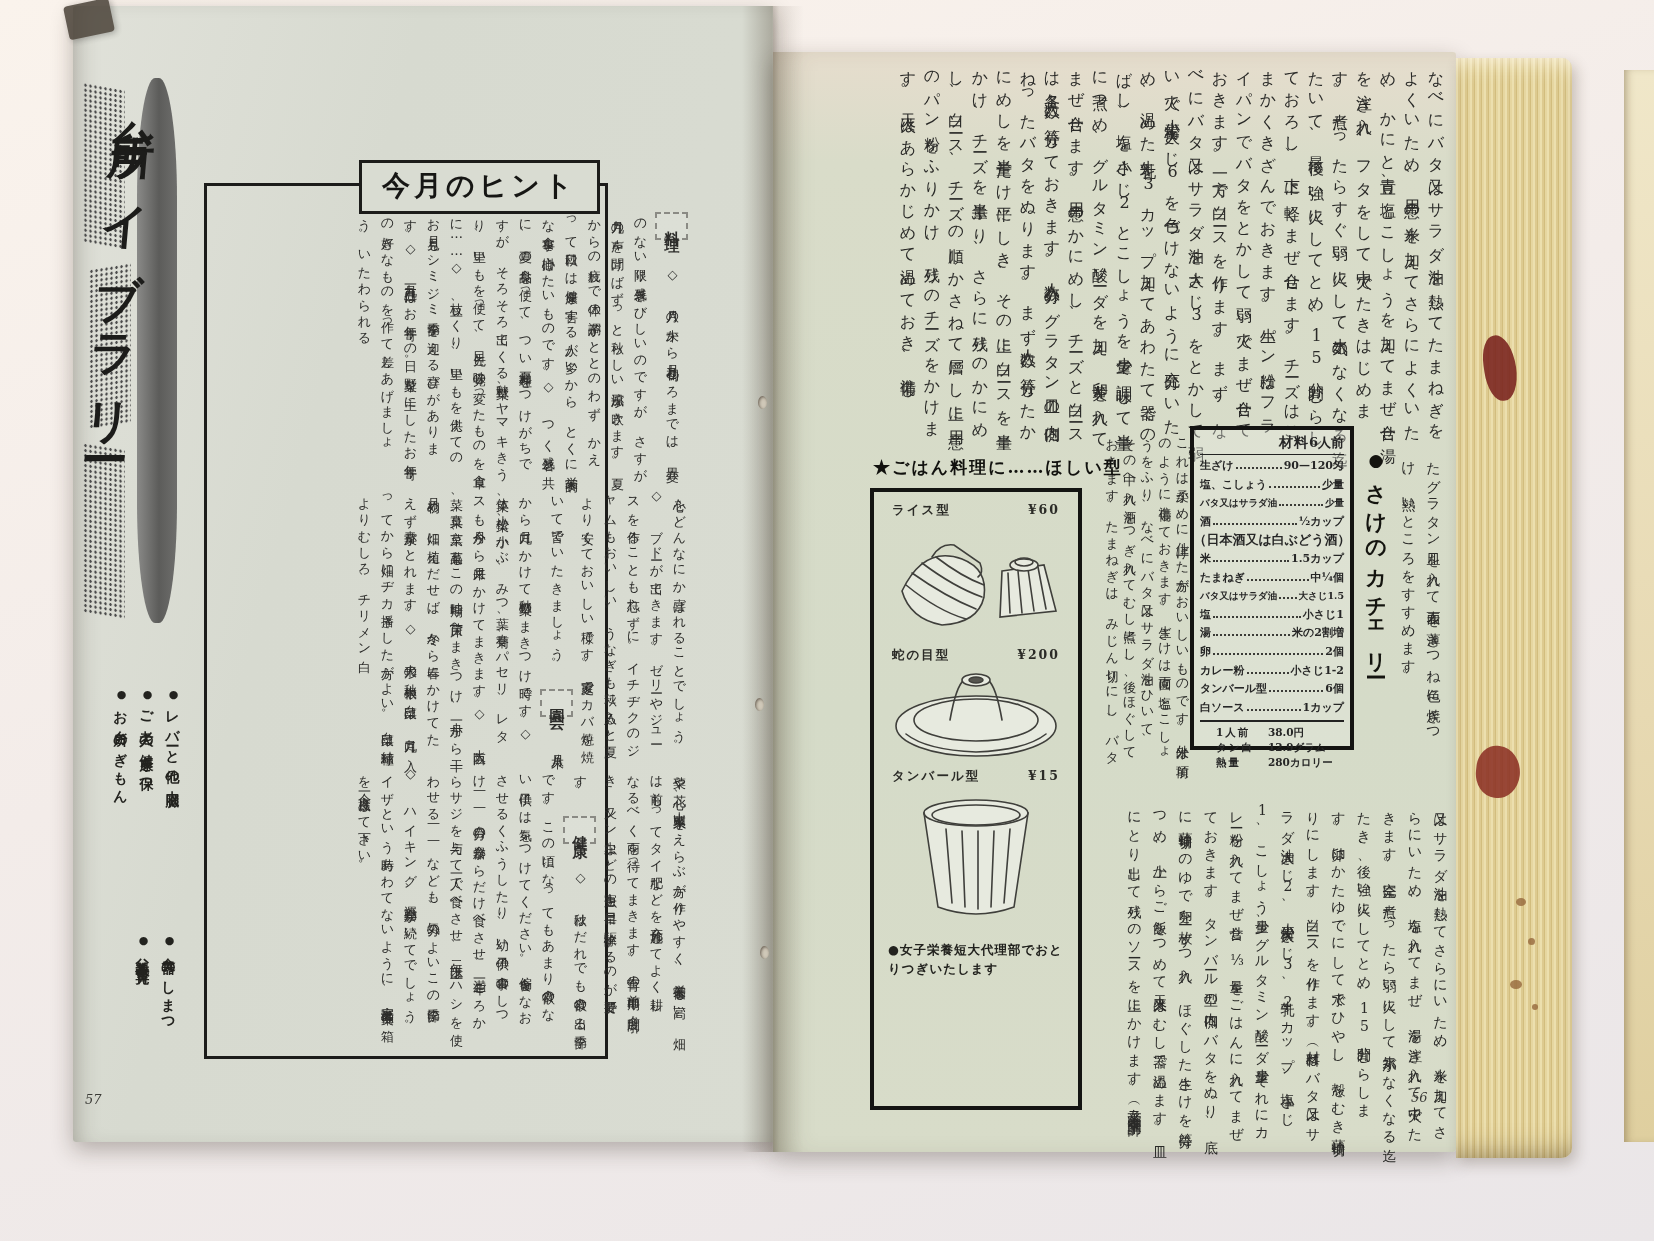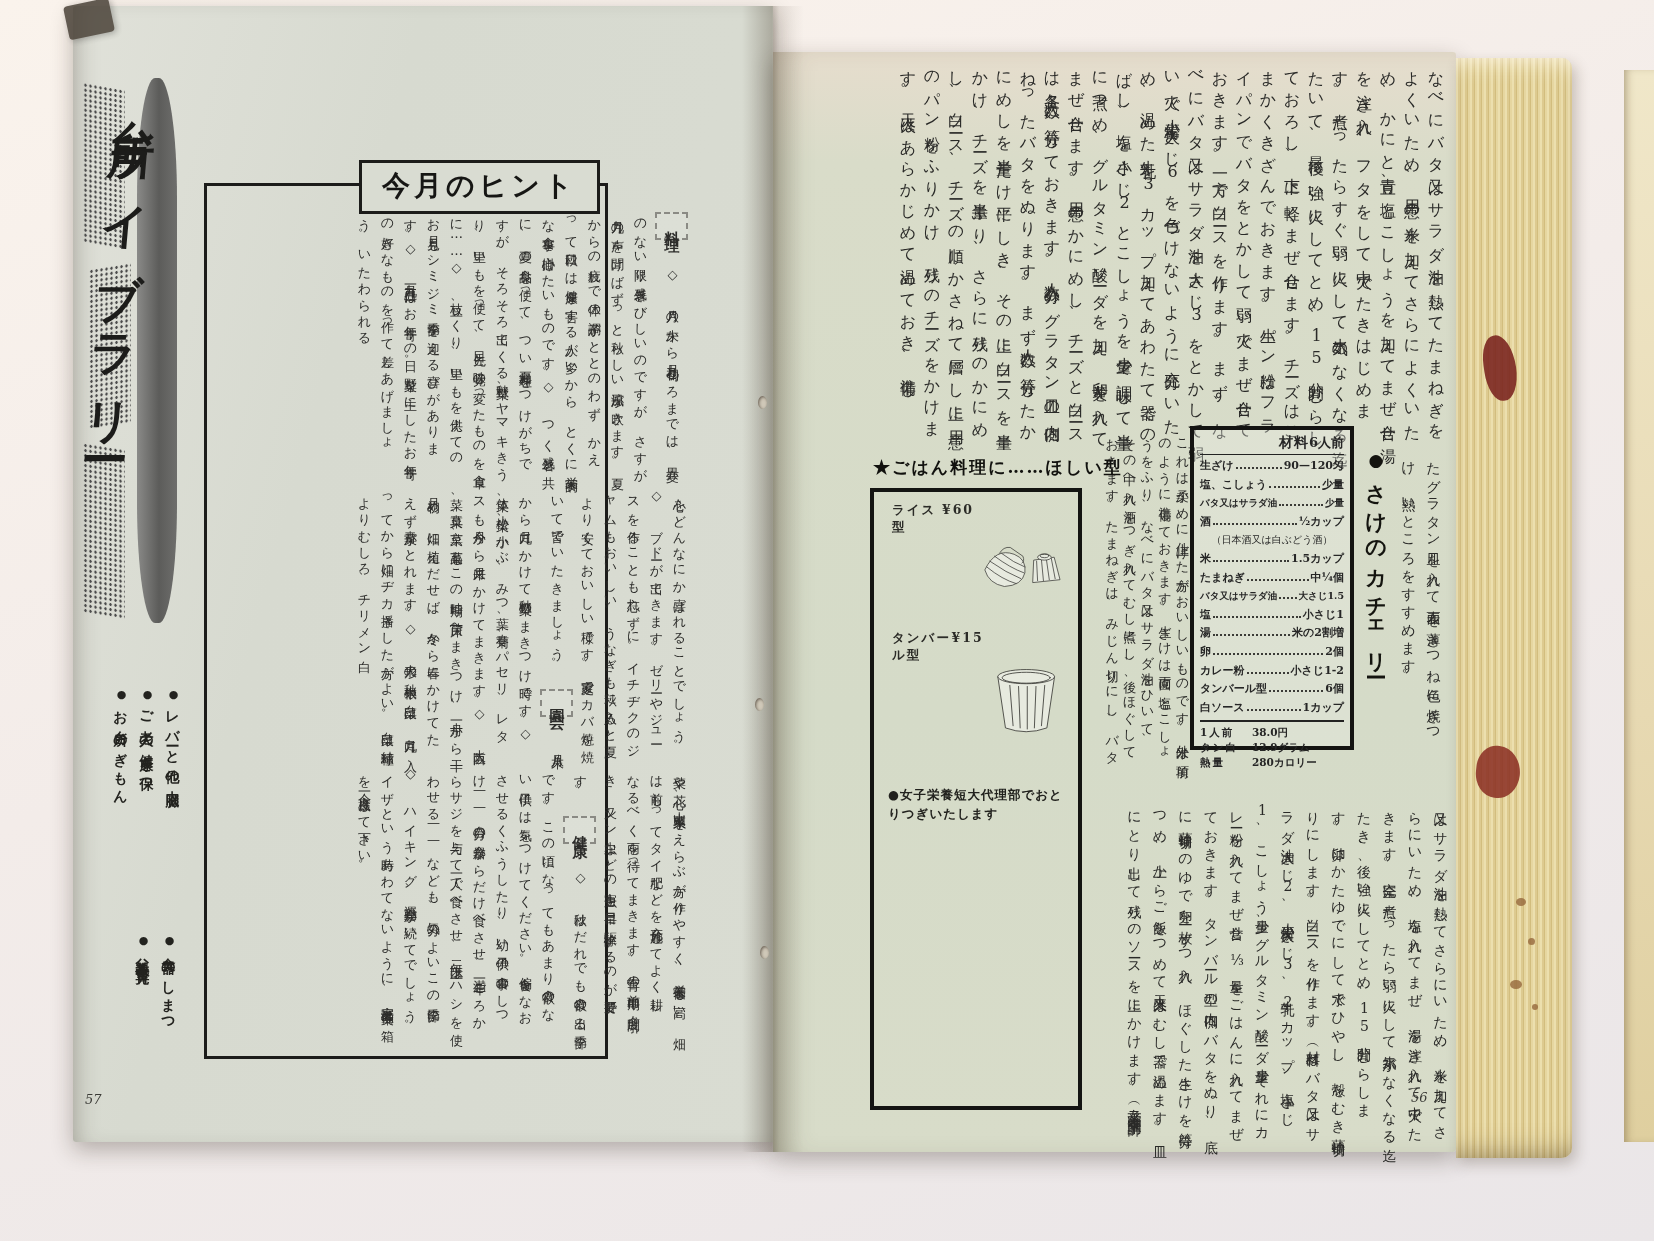--- a/index.html
+++ b/index.html
@@ -110,33 +110,33 @@
   #ing-table { position:absolute; left:417px; top:374px; width:164px; height:324px;
     border:4px solid #141412; background:rgba(235,238,228,.35);
     padding:4px 6px 2px 6px; font-family:"DejaVu Serif",serif; }
   #ing-head { display:flex; justify-content:flex-end; align-items:baseline;
     border-bottom:1px solid #222; padding-bottom:2px; margin-bottom:2px; }
   #ing-head .mat { font-size:14px; font-weight:700; letter-spacing:1px; }
   #ing-head .srv { font-size:13px; font-weight:700; }
   .ing-row { display:flex; align-items:baseline; font-size:11px; font-weight:700;
     line-height:18.6px; white-space:nowrap; }
   .ing-dots { flex:1; border-bottom:2px dotted #3a3a36; margin:0 2px 3px 2px; min-width:6px; }
-  .ing-row.note { font-size:10px; justify-content:center; letter-spacing:0; font-weight:400; }
+  .ing-row.note { font-size:13px; justify-content:center; letter-spacing:0; font-weight:700; }
   .ing-row.tight { font-size:9.5px; }
   #ing-foot { border-top:2px solid #222; margin-top:3px; padding-top:3px; }
   .foot-row { display:flex; font-size:10.5px; font-weight:700; line-height:15px; }
-  .foot-row .fl { width:52px; letter-spacing:2px; }
+  .foot-row .fl { width:52px; letter-spacing:2px;margin-left:16px; }
 
   
   #molds-heading { position:absolute; left:100px; top:404px; width:250px;
     font-size:17px; font-weight:700; letter-spacing:2px; color:#11110e; }
   #molds-box { position:absolute; left:97px; top:436px; width:212px; height:622px;
     border:4px solid #141412; padding:10px 14px 6px 14px;
     display:flex; flex-direction:column; }
-  .mold { display:flex; flex-direction:row; align-items:flex-start; }
+  .mold { display:flex; flex-direction:column; align-items:center; }
   .mold-head { width:100%; display:flex; justify-content:space-between;
     font-size:12.5px; font-weight:700; letter-spacing:2px; color:#2b2b27; padding:0 4px; }
   .mold svg { display:block; }
   #molds-caption { margin-top:17px; font-size:12.5px; font-weight:700; line-height:1.55;
     letter-spacing:1px; color:#22221e; }
 
   .ill { stroke:#3f3f3b; fill:none; stroke-width:1.6; stroke-linecap:round; }
   .ill-fill { fill:#e7eadf; stroke:#3f3f3b; stroke-width:1.6; }
 </style>
 </head>
@@ -298,20 +298,34 @@
             <span>¥60</span>
           </div>
         <svg width="176" height="128" viewBox="0 0 176 128">
           <path class="ill-fill" d="M14,72 Q36,26 74,40 Q100,50 96,78 Q90,104 54,106 Q22,100 14,72 Z"></path>
           <path class="ill" d="M24,54 Q58,78 88,90 M34,44 Q66,68 94,78 M48,38 Q74,58 96,66 M18,66 Q50,92 78,100"></path>
           <path class="ill" d="M44,38 Q52,24 66,26 L92,44 Q96,54 90,58"></path>
           <path class="ill-fill" d="M114,52 L156,46 L168,92 L112,98 Z"></path>
           <path class="ill" d="M120,54 L122,94 M130,52 L134,94 M140,50 L146,92 M150,48 L158,90"></path>
           <ellipse class="ill-fill" cx="136" cy="46" rx="14" ry="6"></ellipse>
           <ellipse class="ill" cx="136" cy="43" rx="9" ry="4"></ellipse>
+        </svg>
+      </div>
+      <div class="mold">
+        <div class="mold-head">
+            <span>蛇の目型</span>
+            <span>¥200</span>
+          </div>
+        <svg width="180" height="104" viewBox="0 0 180 104">
+          <ellipse class="ill-fill" cx="90" cy="62" rx="80" ry="30"></ellipse>
+          <ellipse class="ill" cx="90" cy="56" rx="62" ry="21"></ellipse>
+          <path class="ill" d="M64,56 Q70,22 78,16 M116,56 Q110,22 102,16"></path>
+          <ellipse class="ill-fill" cx="90" cy="16" rx="14" ry="6"></ellipse>
+          <ellipse class="ill" cx="90" cy="16" rx="7" ry="3" style="fill:#55554f"></ellipse>
+          <path class="ill" d="M20,70 Q40,86 90,88 Q140,86 160,70"></path>
         </svg>
       </div>
       <div class="mold">
         <div class="mold-head">
             <span>タンバール型</span>
             <span>¥15</span>
           </div>
         <svg width="140" height="138" viewBox="0 0 140 138">
           <path class="ill-fill" d="M18,28 L32,122 Q70,136 108,122 L122,28 Z"></path>
           <ellipse class="ill-fill" cx="70" cy="28" rx="52" ry="13"></ellipse>

